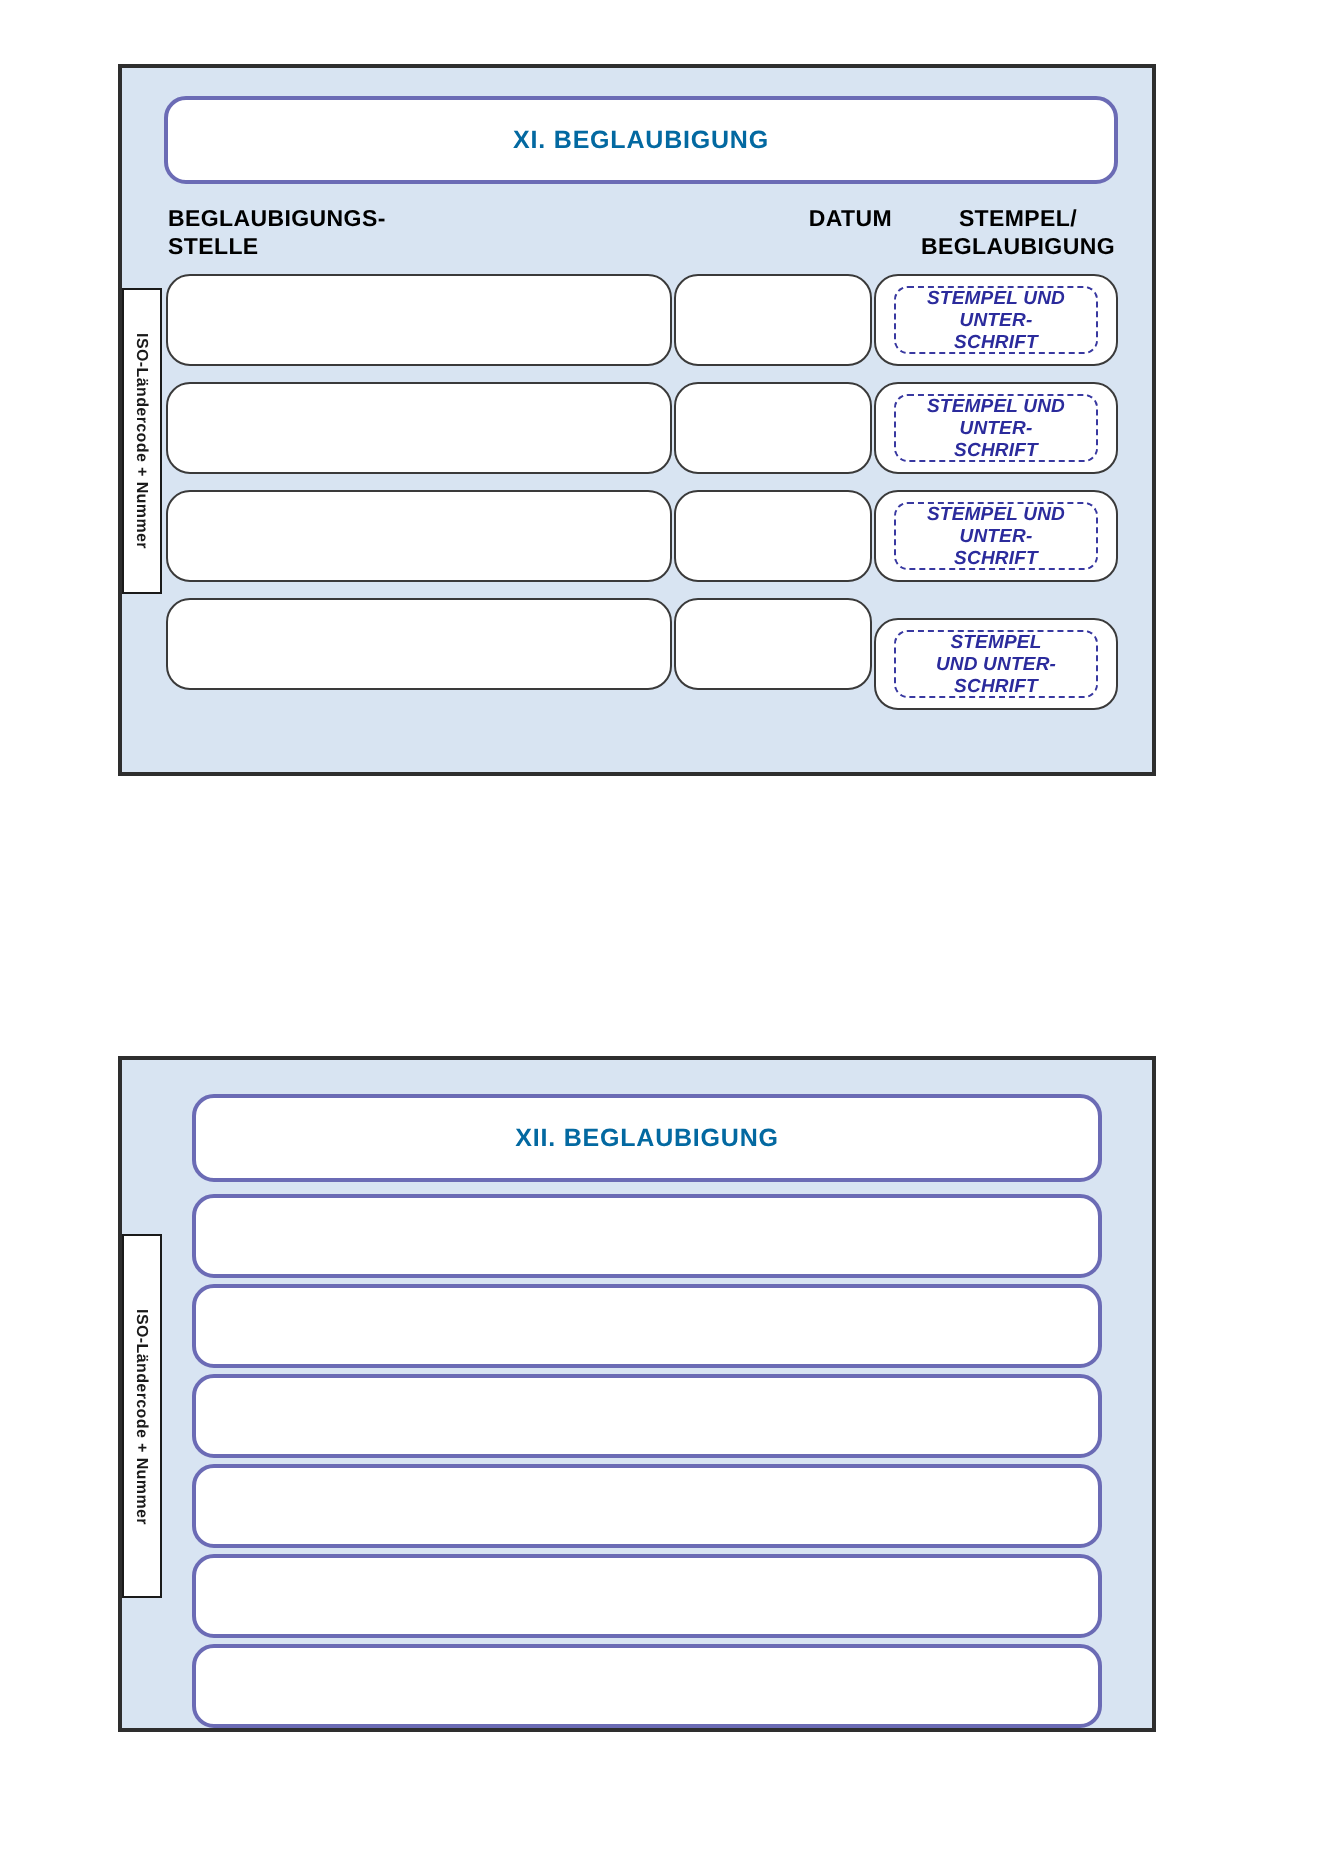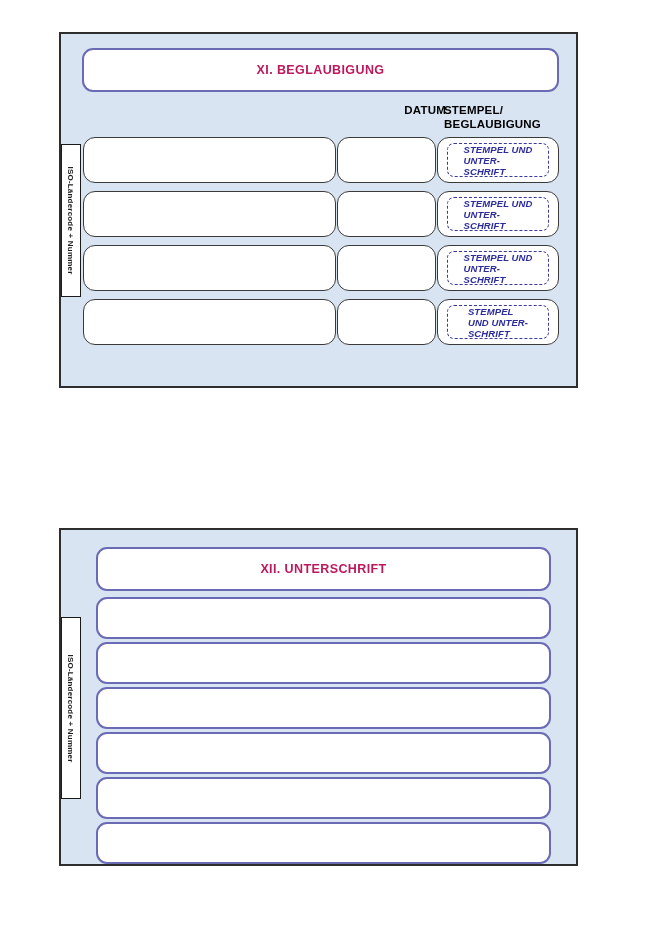--- a/index.html
+++ b/index.html
@@ -73,38 +73,38 @@
     border: 2px solid #6b6bb5;
     border-radius: 11px;
     box-sizing: border-box;
     display: flex;
     align-items: center;
     justify-content: center;
   }
   .title-box .title-text {
     font-size: 12.5px;
     font-weight: bold;
-    color: #be185d;
+    color: #0369a1;
     letter-spacing: 0.4px;
   }
   #title-box-1 { left: 21px; top: 14px; width: 477px; height: 44px; }
   #title-box-2 { left: 35px; top: 17px; width: 455px; height: 44px; }
 
   
   .col-head {
     position: absolute;
     font-size: 11.5px;
     font-weight: bold;
     color: #000000;
     line-height: 13.5px;
     letter-spacing: 0.2px;
   }
   #col-head-stelle { left: 23px; top: 70px; width: 220px; text-align: left; }
   #col-head-datum  { left: 280px; top: 70px; width: 105px; text-align: right; }
-  #col-head-stempel{ left: 383px; top: 70px; width: 130px; text-align: left; }
+  #col-head-stempel{ left: 383px; top: 70px; width: 130px; text-align: center; }
 
   
   .cell {
     position: absolute;
     background: #ffffff;
     border: 1.6px solid #3a3a3a;
     border-radius: 12px;
     box-sizing: border-box;
   }
   .cell-stelle  { left: 22px;  width: 253px; }
@@ -123,21 +123,21 @@
     display: flex;
     align-items: center;
     justify-content: center;
     box-sizing: border-box;
   }
   .stamp-ph .stamp-text {
     font-size: 9.5px;
     font-style: italic;
     font-weight: bold;
     color: #2b2b9c;
-    text-align: left;
+    text-align: center;
     line-height: 11px;
     letter-spacing: 0.1px;
   }
 
   
   .row-box {
     position: absolute;
     left: 35px;
     width: 455px;
     background: #ffffff;
@@ -152,20 +152,24 @@
 <div class="panel" id="panel-beglaubigung">
 
   <div class="title-box" id="title-box-1">
     <span class="title-text">XI. BEGLAUBIGUNG</span>
   </div>
 
   <div class="iso-tab" id="iso-tab-1">
     <span class="iso-text">ISO-Ländercode + Nummer</span>
   </div>
 
+  <div class="col-head" id="col-head-stelle">
+    <div>BEGLAUBIGUNGS-</div>
+    <div>STELLE</div>
+  </div>
 
   <div class="col-head" id="col-head-datum">DATUM</div>
 
   <div class="col-head" id="col-head-stempel">
     <div>STEMPEL/</div>
     <div>BEGLAUBIGUNG</div>
   </div>
 
   <div class="cell cell-stelle" style="top:103px;height:46px;"></div>
   <div class="cell cell-datum" style="top:103px;height:46px;"></div>
@@ -186,32 +190,32 @@
   <div class="cell cell-stelle" style="top:211px;height:46px;"></div>
   <div class="cell cell-datum" style="top:211px;height:46px;"></div>
   <div class="cell cell-stempel" style="top:211px;height:46px;">
     <div class="stamp-ph">
       <span class="stamp-text">STEMPEL UND<br>UNTER-<br>SCHRIFT</span>
     </div>
   </div>
 
   <div class="cell cell-stelle" style="top:265px;height:46px;"></div>
   <div class="cell cell-datum" style="top:265px;height:46px;"></div>
-  <div class="cell cell-stempel" style="top:265px;height:46px;">
+  <div class="cell cell-stempel" style="top:275px;height:46px;">
     <div class="stamp-ph">
       <span class="stamp-text">STEMPEL<br>UND UNTER-<br>SCHRIFT</span>
     </div>
   </div>
 
 </div>
 
 <div class="panel" id="panel-verschiedenes">
 
   <div class="title-box" id="title-box-2">
-    <span class="title-text">XII. UNTERSCHRIFT</span>
+    <span class="title-text">XII. BEGLAUBIGUNG</span>
   </div>
 
   <div class="iso-tab" id="iso-tab-2">
     <span class="iso-text">ISO-Ländercode + Nummer</span>
   </div>
 
   <div class="row-box" style="top:67px;height:42px;"></div>
   <div class="row-box" style="top:112px;height:42px;"></div>
   <div class="row-box" style="top:157px;height:42px;"></div>
   <div class="row-box" style="top:202px;height:42px;"></div>

